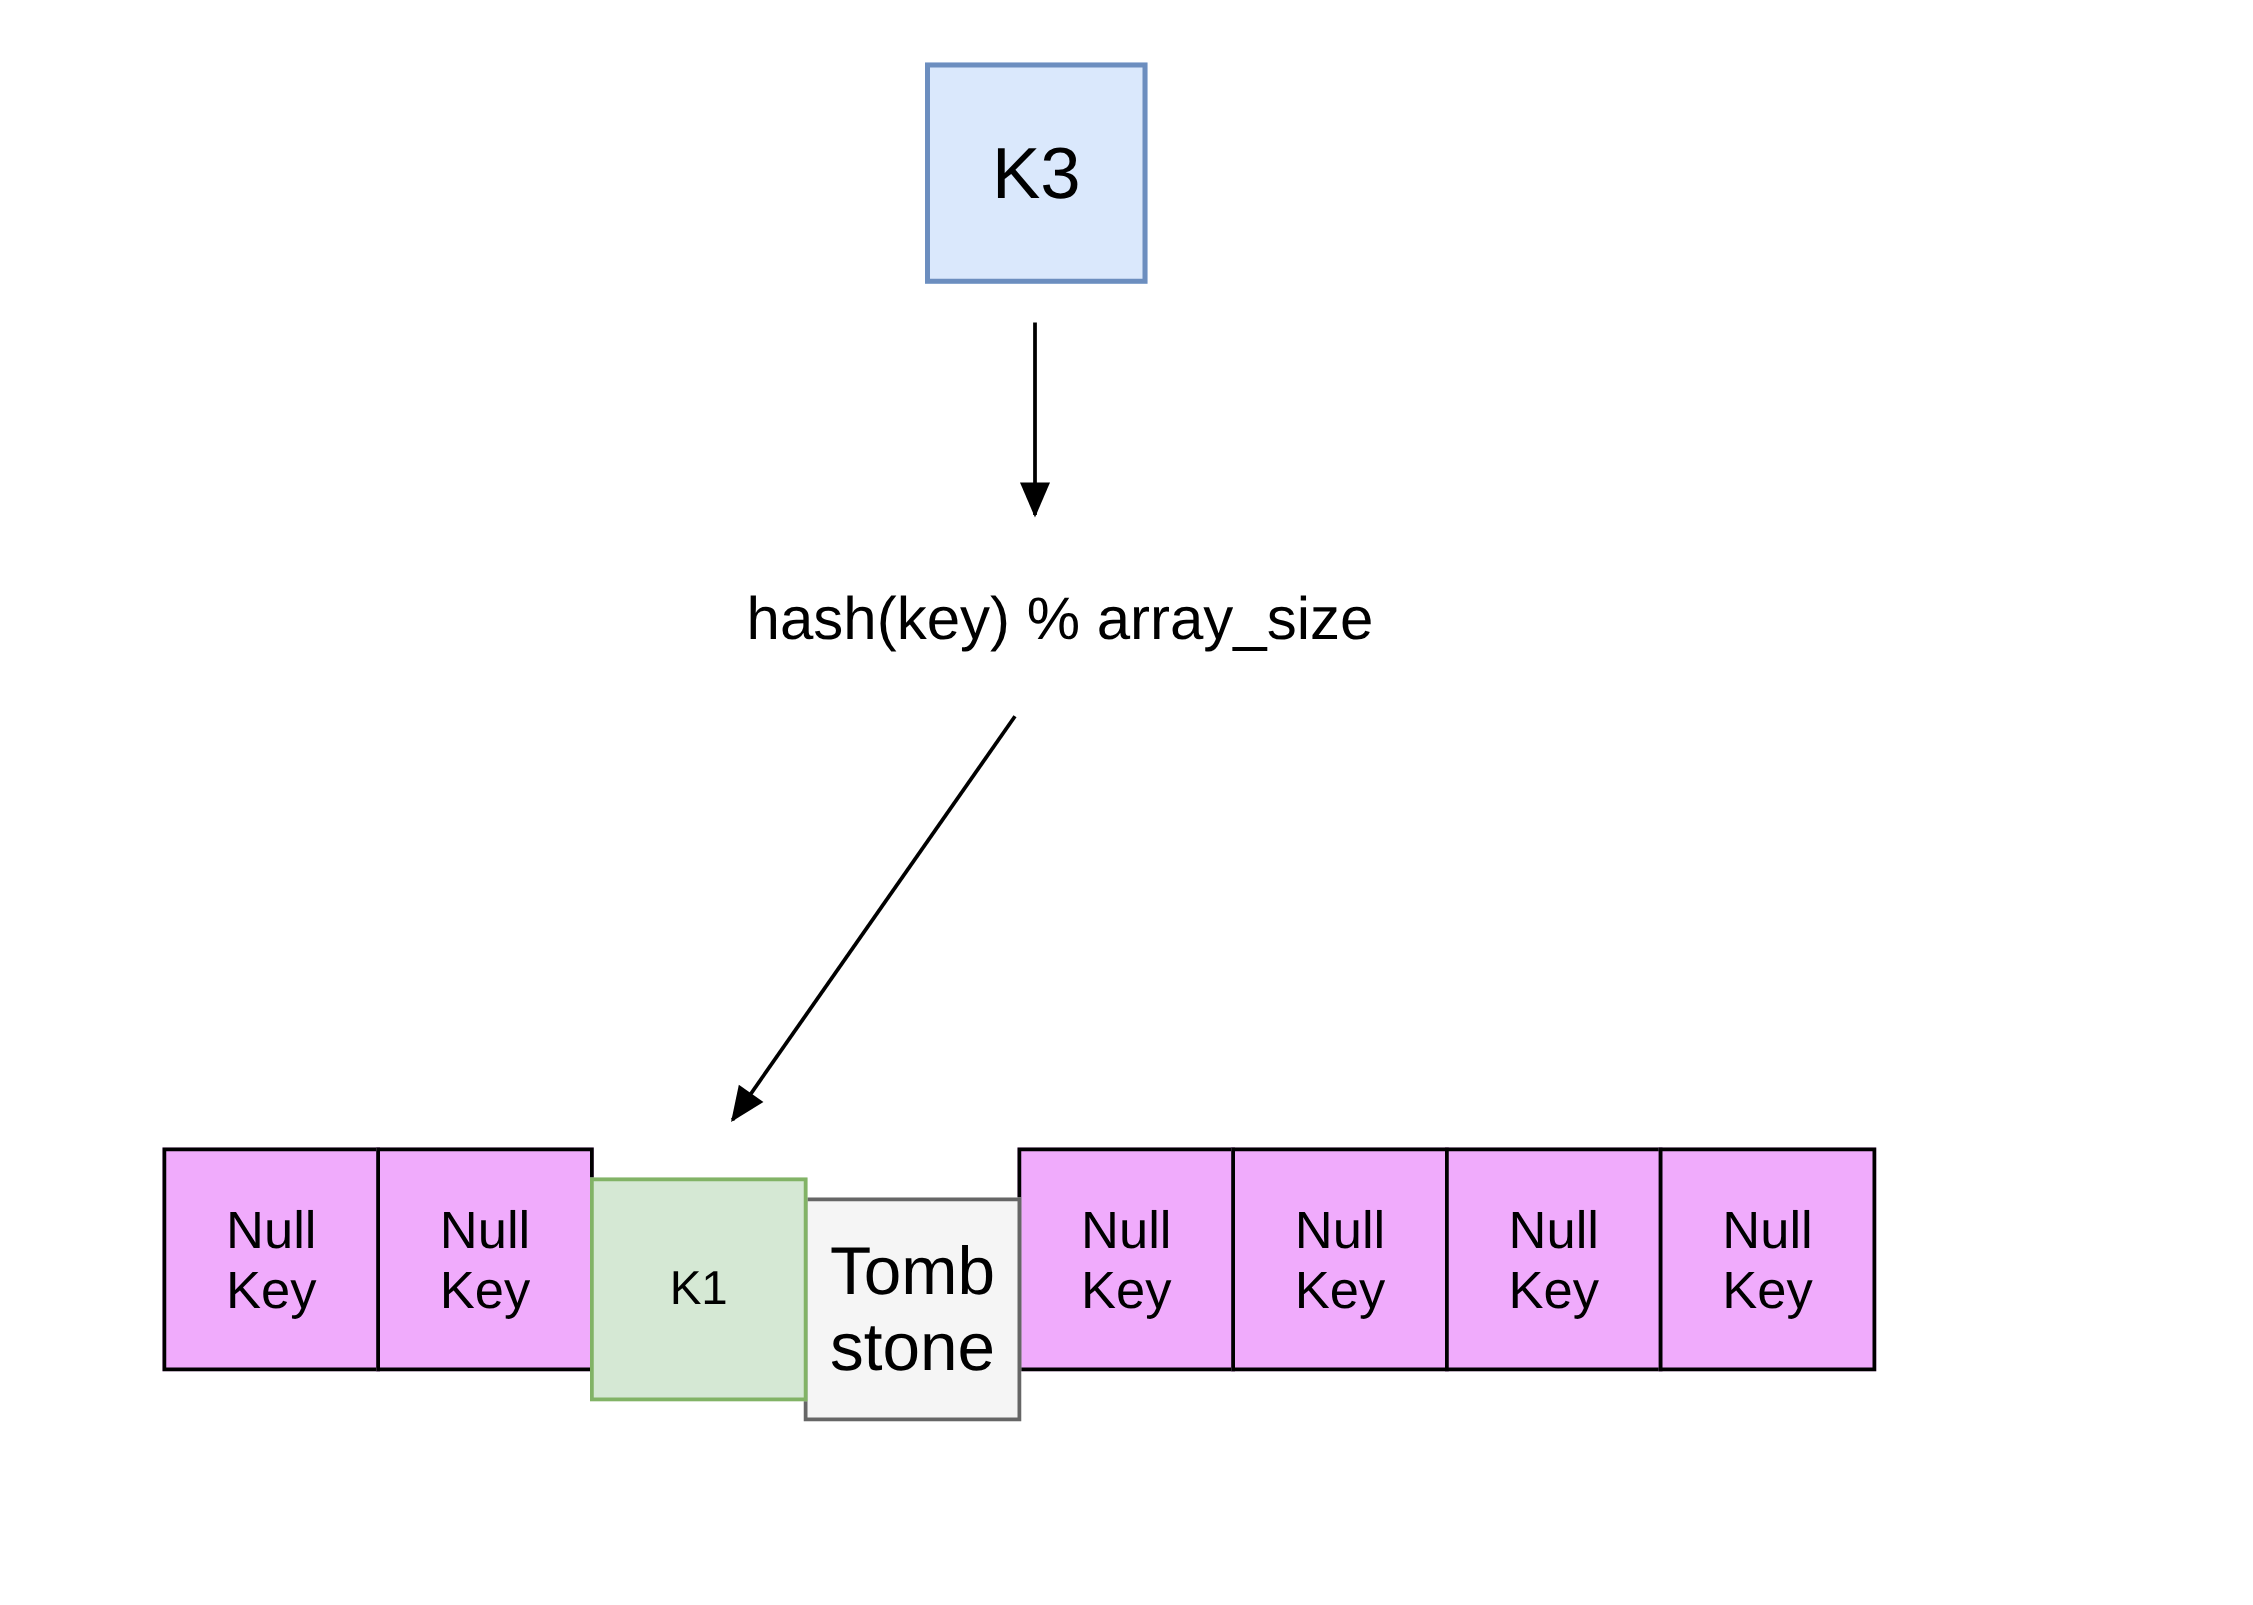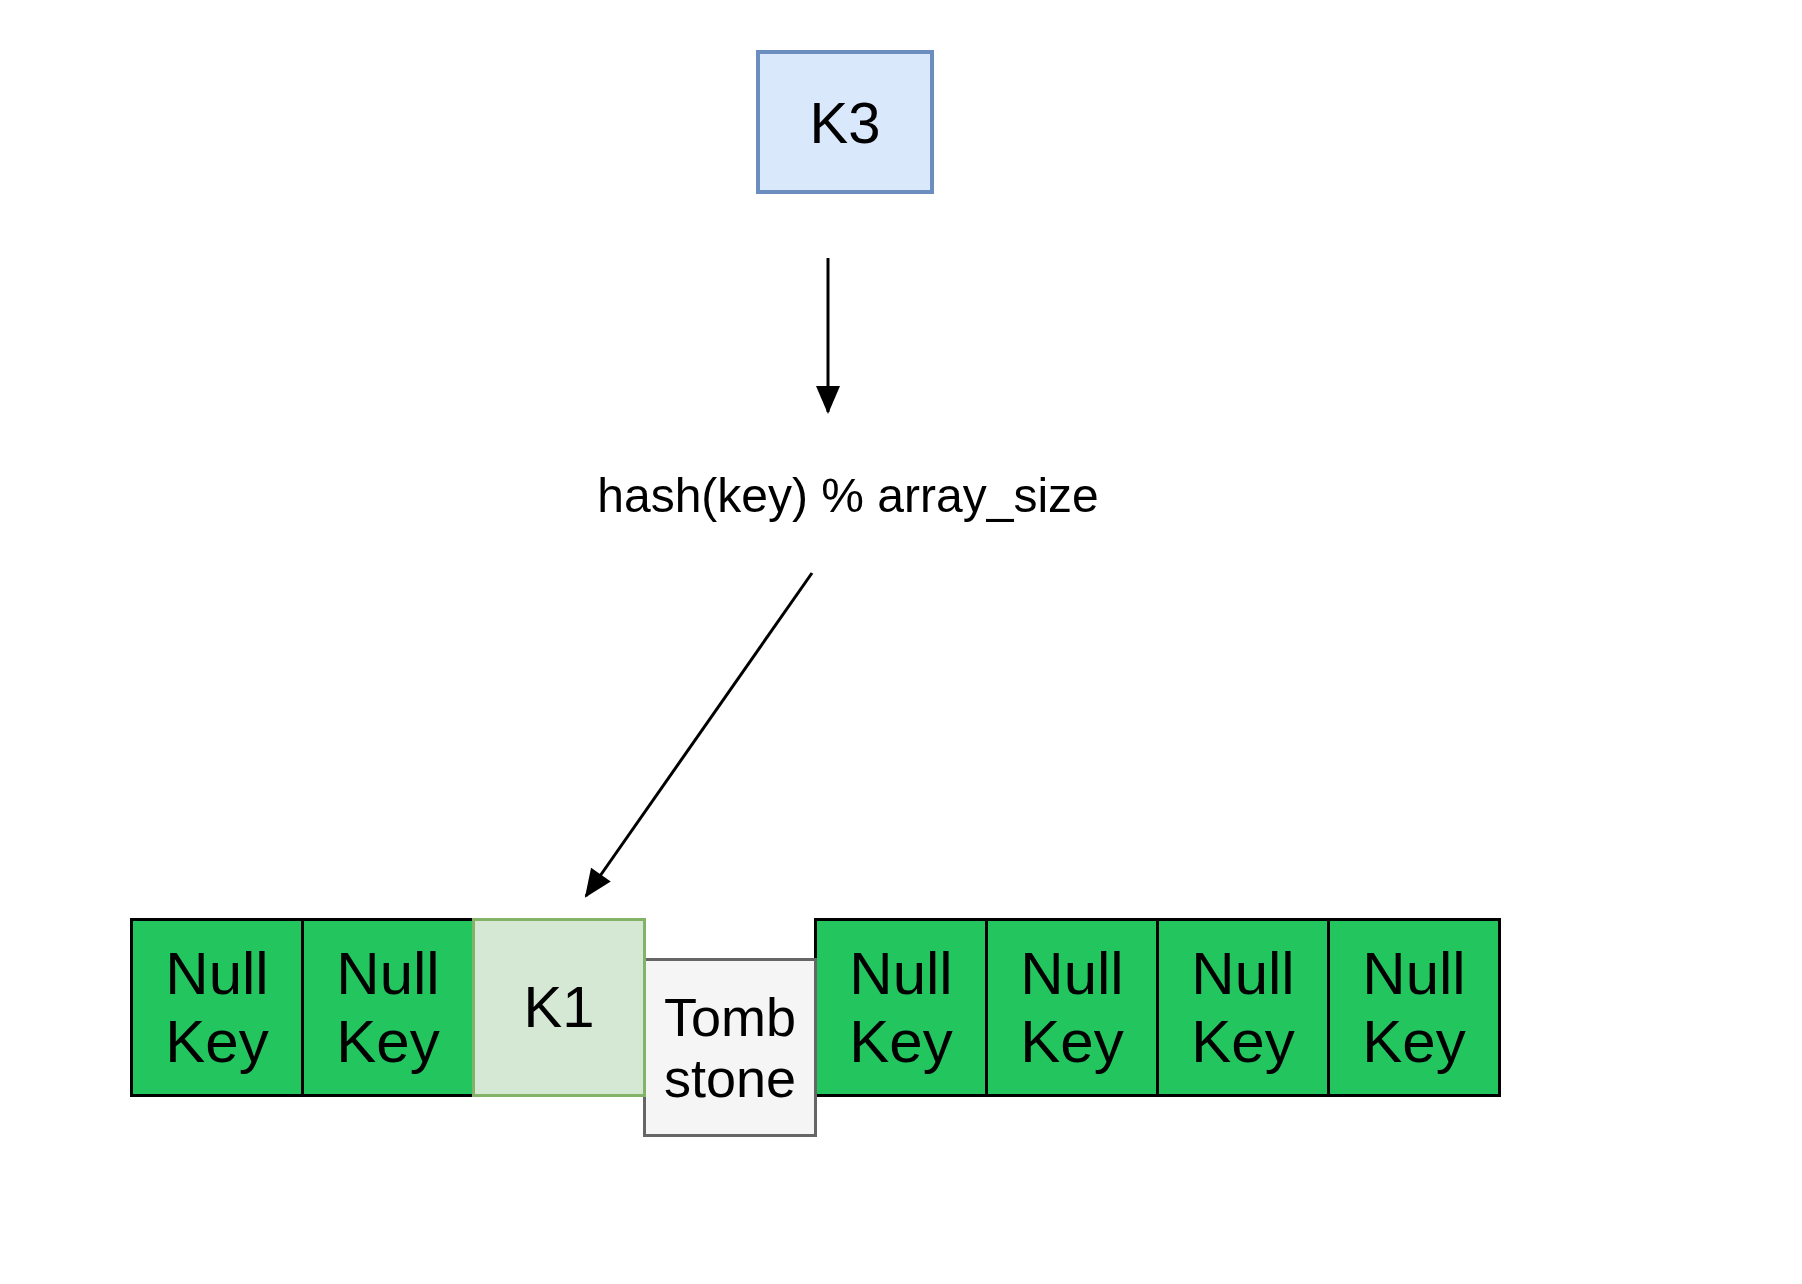--- a/index.html
+++ b/index.html
@@ -22,29 +22,28 @@
     top: 0;
     width: 1802px;
     height: 1284px;
     pointer-events: none;
   }
   .key-box {
     position: absolute;
     left: 740px;
     top: 50px;
     width: 178px;
-    height: 144px;
+    height: 177px;
     background: #dae8fc;
     border: 4px solid #6c8ebf;
     box-sizing: border-box;
     display: flex;
     align-items: center;
     justify-content: center;
     font-size: 58px;
-    margin-left: 16px;
   }
   .hash-label {
     position: absolute;
     left: 348px;
     top: 468px;
     width: 1000px;
     text-align: center;
     font-size: 48px;
     line-height: 1.15;
     white-space: nowrap;
@@ -55,38 +54,39 @@
     top: 918px;
     height: 179px;
     display: flex;
     flex-direction: row;
   }
   .cell {
     width: 174px;
     height: 179px;
     box-sizing: border-box;
     border: 3px solid #000000;
-    background: #22c55e;
+    background: #f0abfc;
     display: flex;
     flex-direction: column;
     align-items: center;
     justify-content: center;
     text-align: center;
-    font-size: 60px;
+    font-size: 42px;
     line-height: 1.12;
   }
   .cell + .cell {
     margin-left: -3px;
   }
   .cell--occupied {
     background: #d5e8d4;
     border-color: #82b366;
     position: relative;
     z-index: 2;
-    font-size: 58px;
+    font-size: 38px;
+    margin-top: 24px;
   }
   .cell--tombstone {
     background: #f5f5f5;
     border-color: #666666;
     position: relative;
     z-index: 1;
     font-size: 54px;
     margin-top: 40px;
   }
   .cell-line {

